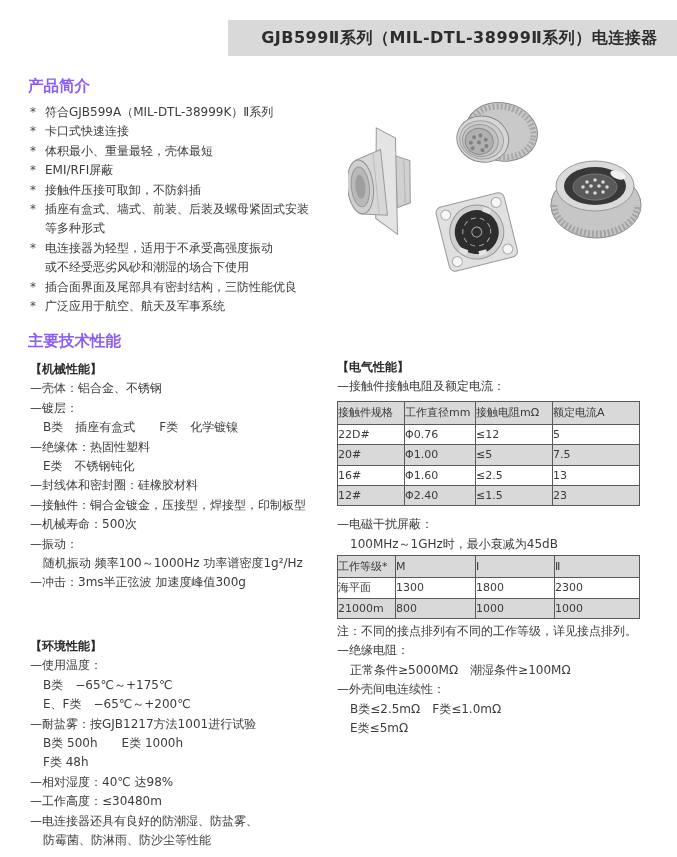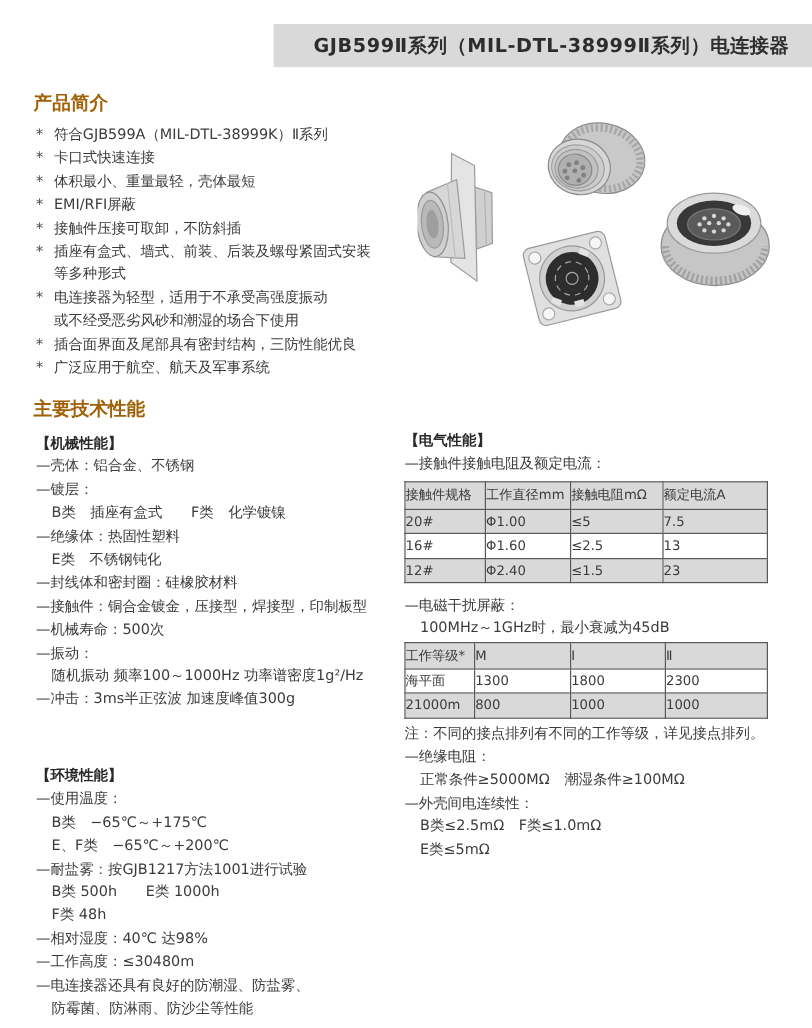--- a/index.html
+++ b/index.html
@@ -7,21 +7,21 @@
     position:relative; width:677px; height:857px; background:#ffffff;
     font-family:"DejaVu Sans","Liberation Sans",sans-serif;
     color:#3b3b3b; overflow:hidden;
   }
   .title-bar {
     position:absolute; left:228px; top:20px; width:463px; height:36px;
     background:#d9d9d9; display:flex; align-items:center; justify-content:center;
     font-size:16px; font-weight:bold; color:#2d2d2d; letter-spacing:0.5px;
     white-space:nowrap;
   }
-  .h1 { position:absolute; font-size:15.5px; font-weight:bold; color:#a16207; white-space:nowrap;text-align:center; }
+  .h1 { position:absolute; font-size:15.5px; font-weight:bold; color:#8b5cf6; white-space:nowrap;text-align:center; }
   #intro-heading { left:28px; top:76px; }
   #tech-heading  { left:28px; top:331px; }
   .bullets { position:absolute; left:30px; top:103px; width:312px; font-size:12px; line-height:19.4px; }
   .bl { white-space:nowrap; height:19.4px; }
   .bl .mk { display:inline-block; width:15px; color:#4a4a4a; }
   .bl.cont { padding-left:15px; }
   .col { position:absolute; font-size:12px; line-height:19.4px; }
   #mech-col { left:30px; top:360px; width:308px; }
   #env-col  { left:30px; top:637px; width:308px; }
   #elec-col { left:337px; top:358px; width:305px; }
@@ -176,20 +176,26 @@
           <col style="width:77px">
           <col style="width:87px">
         </colgroup>
       <tbody>
           <tr class="gray hrow">
         <td>接触件规格</td>
         <td>工作直径mm</td>
         <td>接触电阻mΩ</td>
         <td>额定电流A</td>
       </tr>
+      <tr>
+        <td>22D#</td>
+        <td>Φ0.76</td>
+        <td>≤12</td>
+        <td>5</td>
+      </tr>
       <tr class="gray">
         <td>20#</td>
         <td>Φ1.00</td>
         <td>≤5</td>
         <td>7.5</td>
       </tr>
       <tr>
         <td>16#</td>
         <td>Φ1.60</td>
         <td>≤2.5</td>

